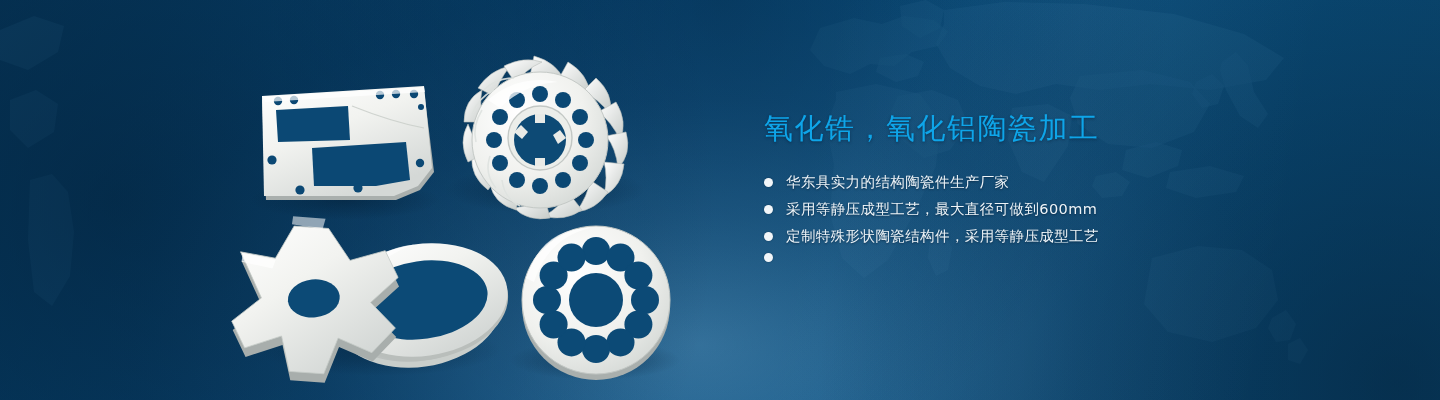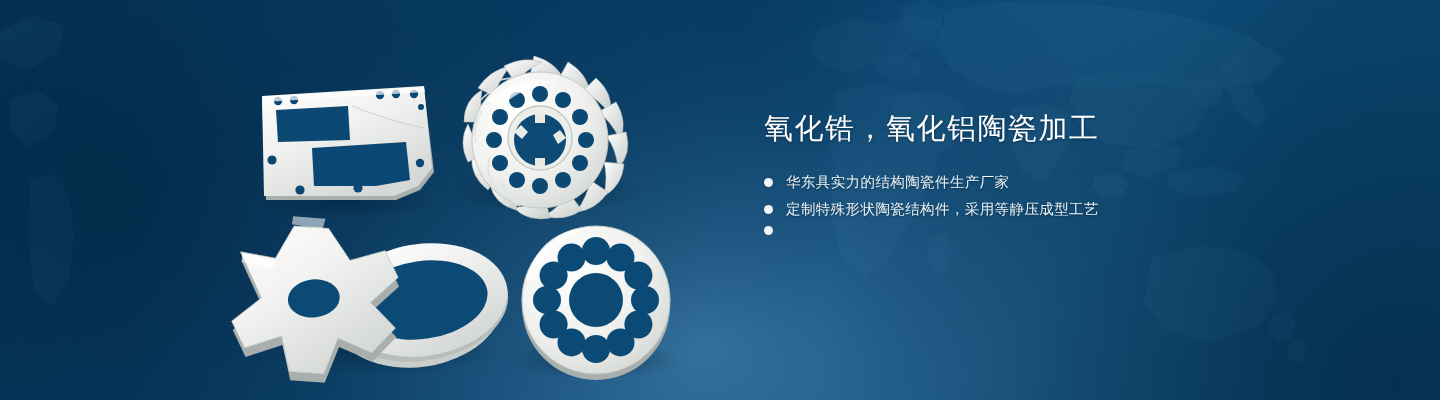--- a/index.html
+++ b/index.html
@@ -68,21 +68,21 @@
   .products svg { display: block; width: 740px; height: 400px; }
 
   
   .copy {
     position: absolute;
     left: 764px;
     top: 108px;
     width: 600px;
   }
   .headline {
-    color: #ffffff;
+    color: #0ea5e9;
     font-size: 29px;
     line-height: 40px;
     letter-spacing: 1.5px;
     font-weight: 400;
     margin: 0;
     white-space: nowrap;
     text-shadow: 0 1px 3px rgba(0,20,40,0.45);
   }
   .feature-list {
     list-style: none;
@@ -343,20 +343,24 @@
   <div class="copy">
     <h1 class="headline">氧化锆，氧化铝陶瓷加工</h1>
 
     <ul class="feature-list">
       <li class="feature-item">
         <span class="bullet-dot"></span>
         <span class="feature-text">华东具实力的结构陶瓷件生产厂家</span>
       </li>
       <li class="feature-item">
         <span class="bullet-dot"></span>
+        <span class="feature-text">采用等静压成型工艺，最大直径可做到600mm</span>
+      </li>
+      <li class="feature-item">
+        <span class="bullet-dot"></span>
         <span class="feature-text">定制特殊形状陶瓷结构件，采用等静压成型工艺</span>
       </li>
       <li class="feature-item">
         <span class="bullet-dot"></span>
       </li>
     </ul>
   </div>
 
 </div>
 

